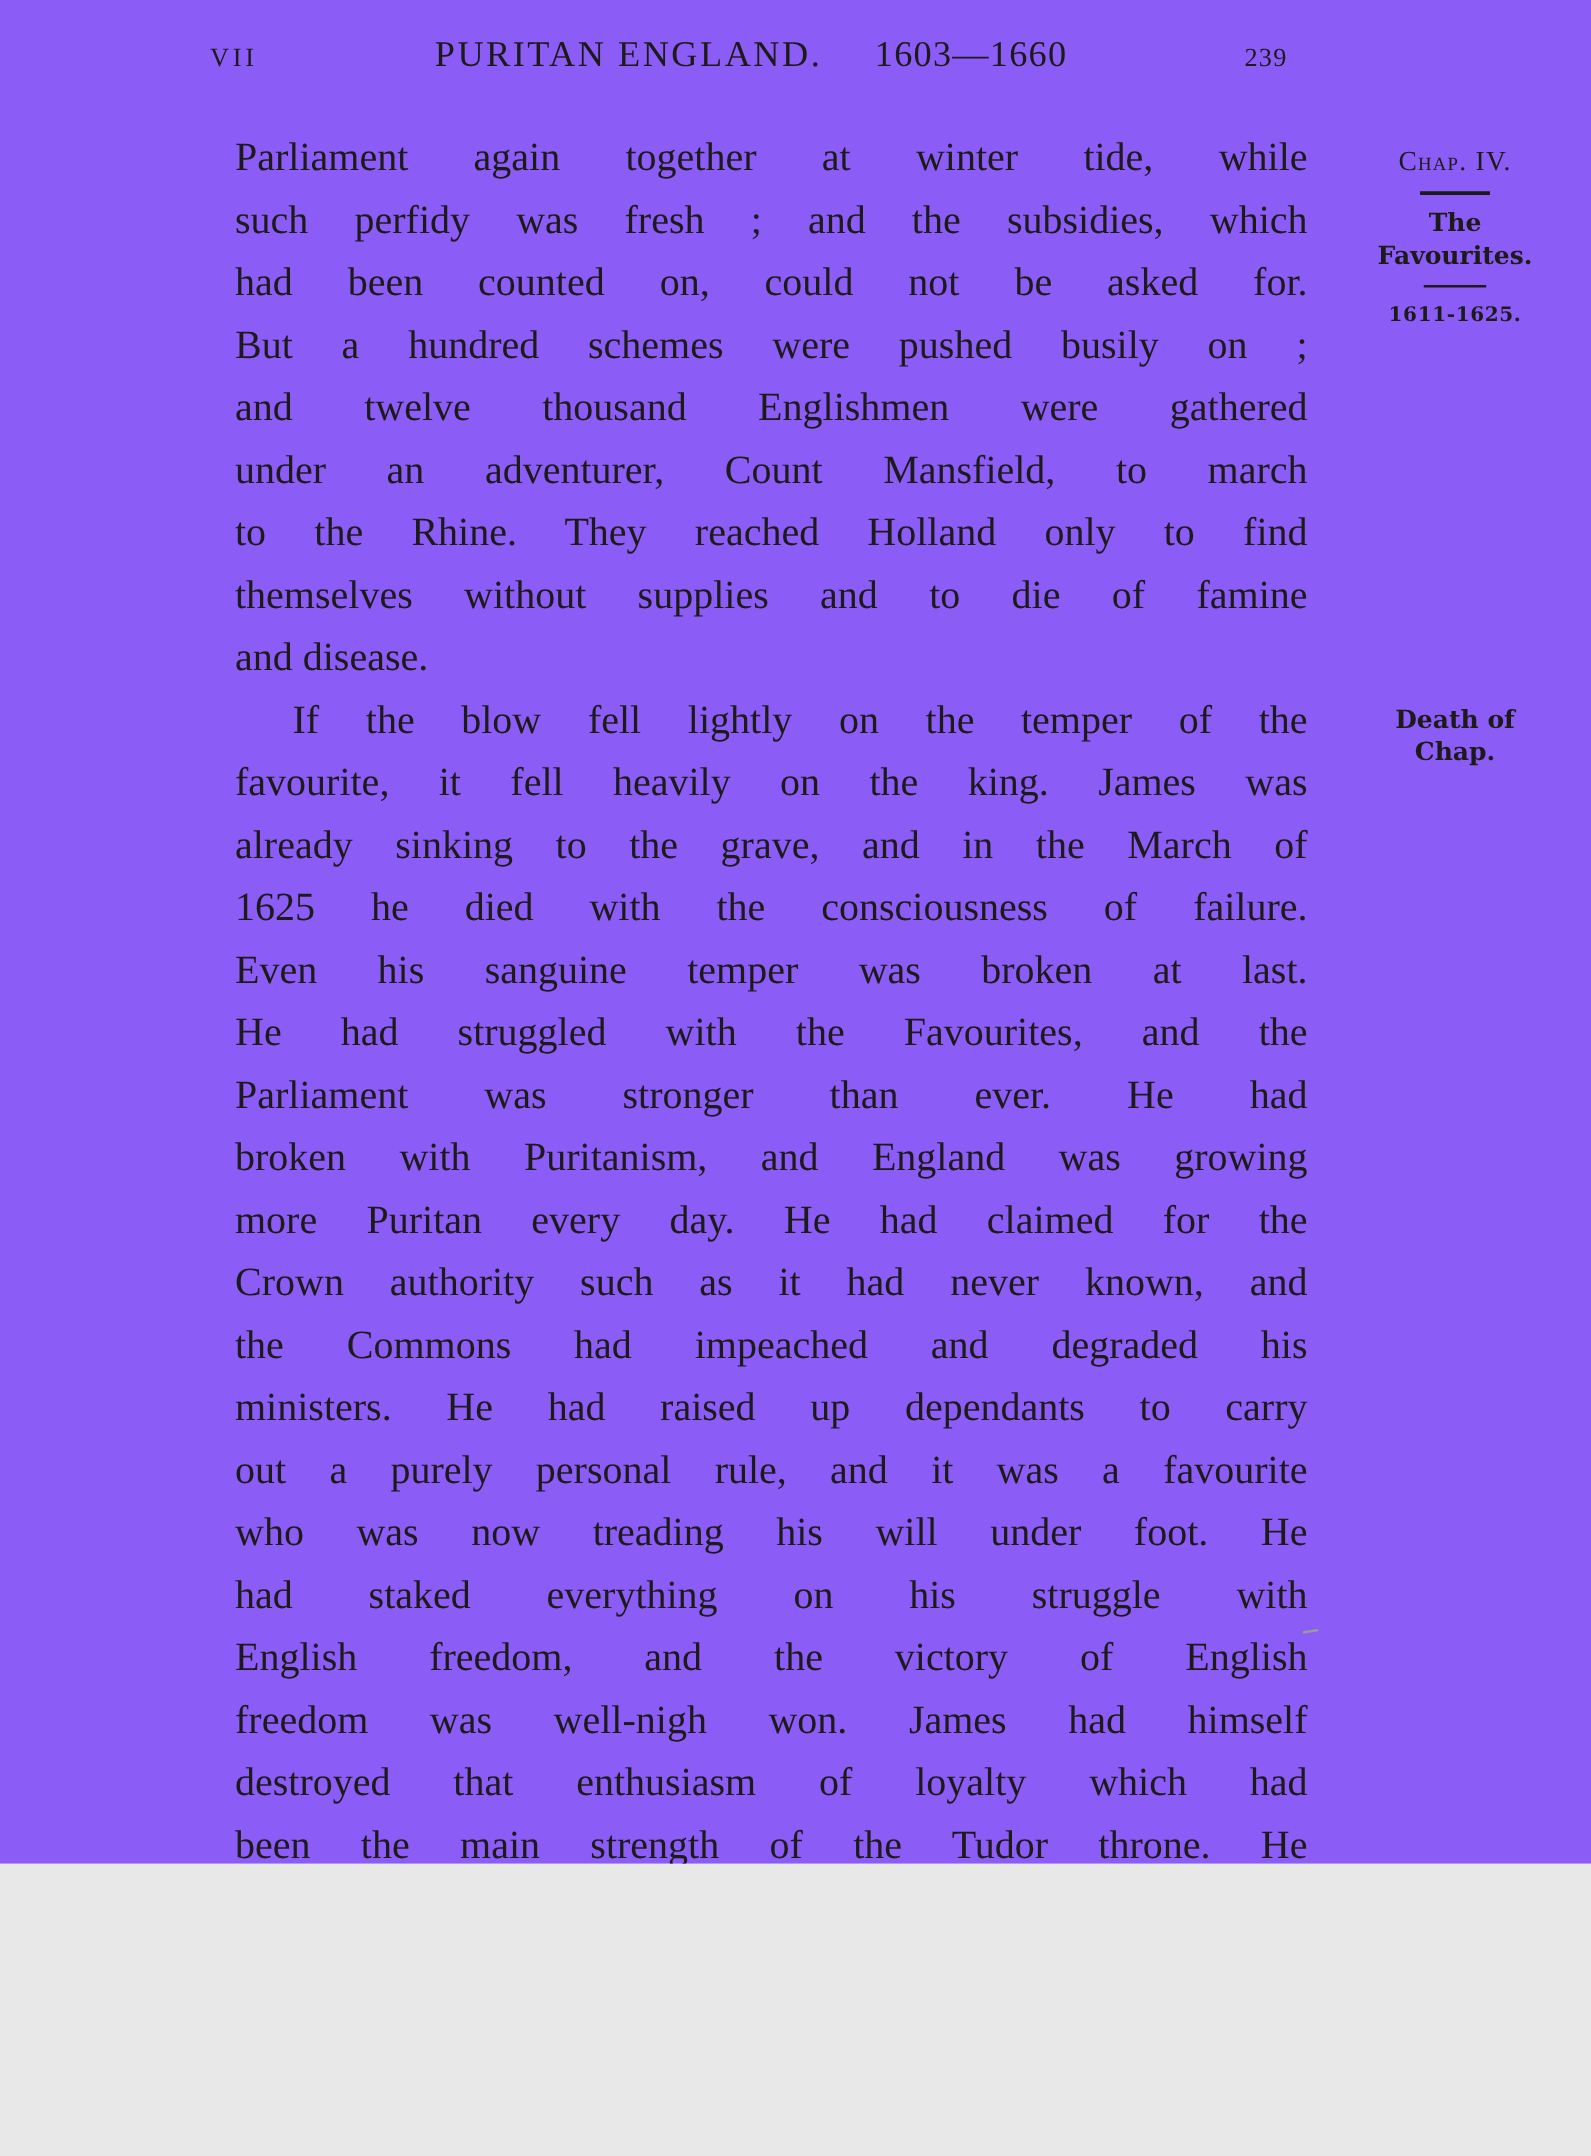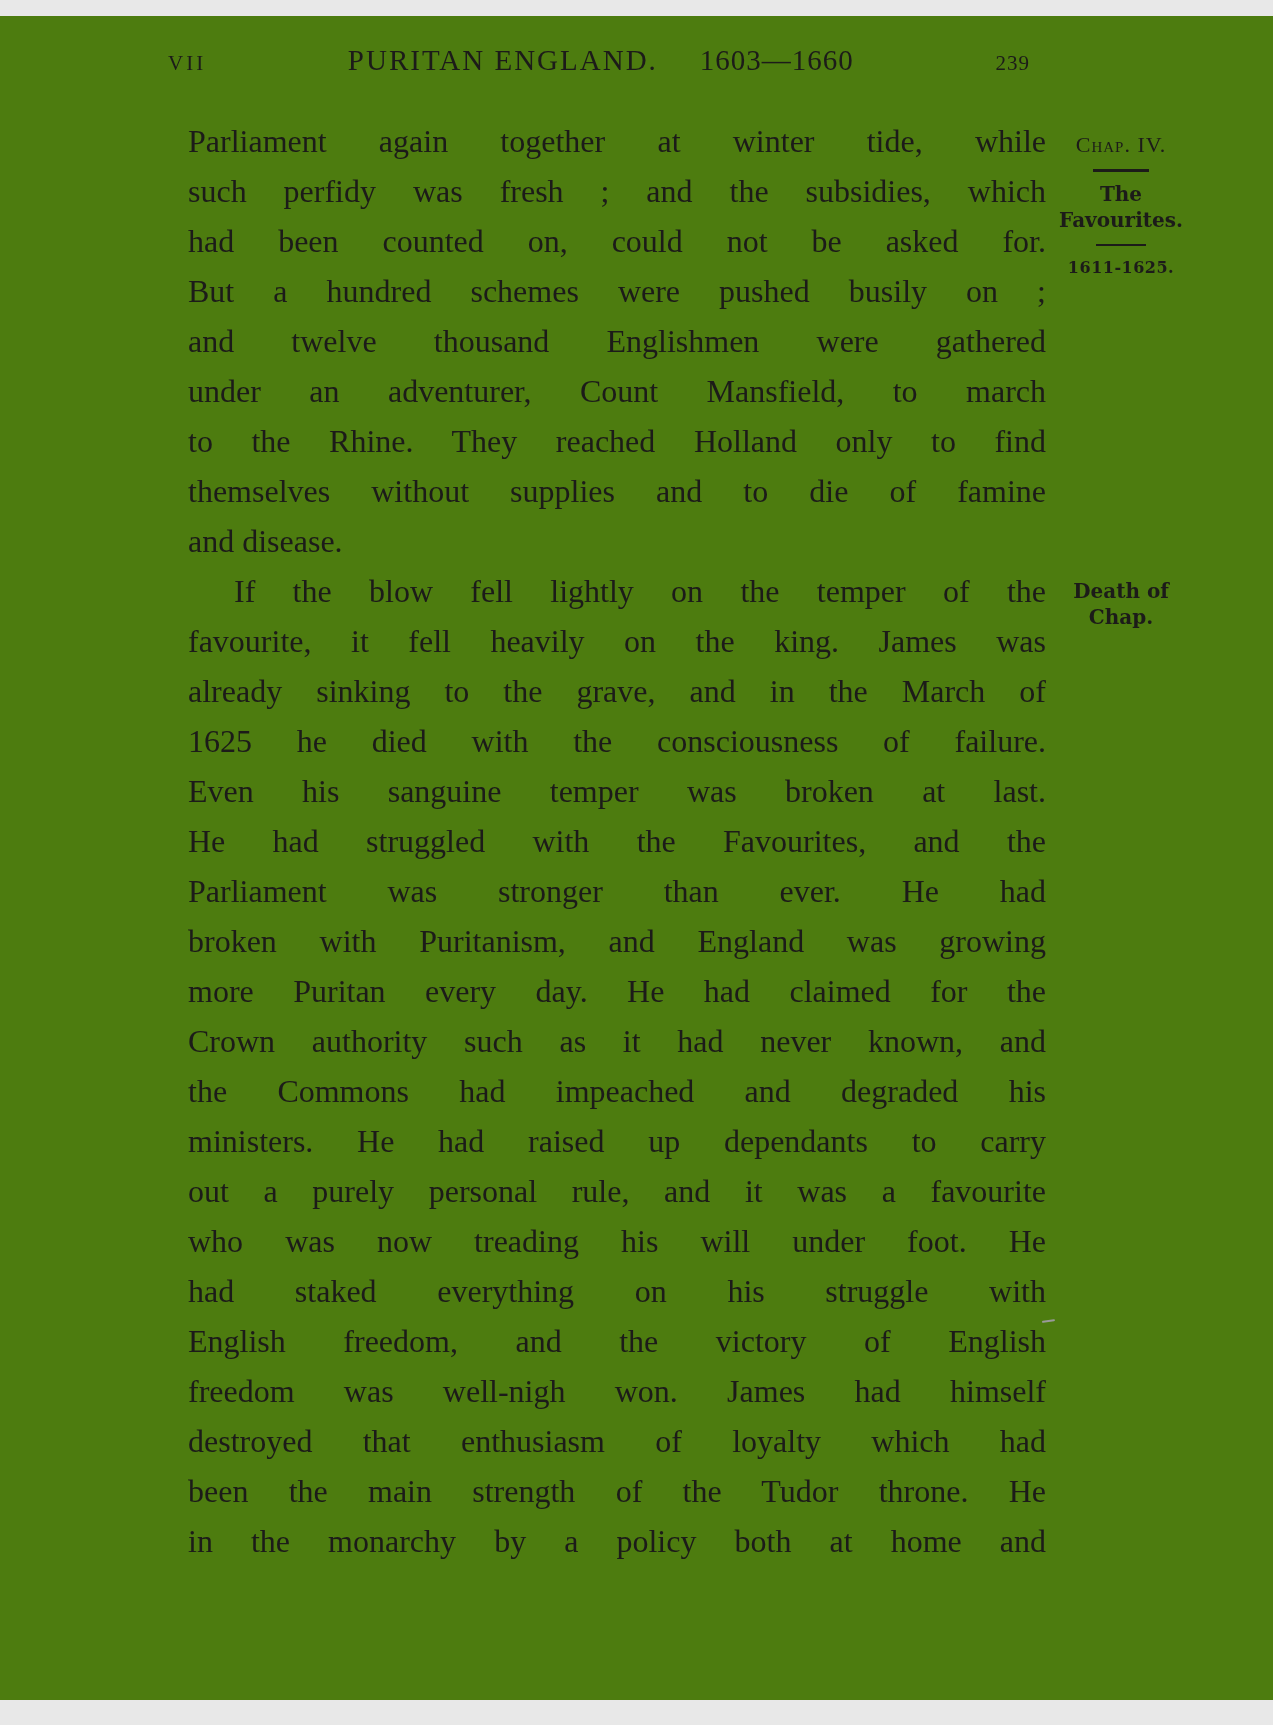--- a/index.html
+++ b/index.html
@@ -1,21 +1,21 @@
 <!DOCTYPE html>
 <html><head>
 <meta charset="utf-8">
 <style>
   html,body { margin:0; padding:0; background:#e8e8e8; }
   .page {
     position: relative;
     width: 1273px;
-    height: 1684px;
-    margin: 16px auto;
-    background: #4d7c0f;
+    height: 1491px;
+    margin: 0 auto;
+    background: #8b5cf6;
     color: #1c1b19;
     font-family: "Liberation Serif", serif;
     overflow: hidden;
   }
 
   
   .running-header {
     position: absolute;
     left: 168px;
     top: 28px;
@@ -61,21 +61,21 @@
     text-align: justify;
     text-align-last: justify;
     white-space: normal;
   }
   .line.indent { text-indent: 46px; }
   .line.flush { text-align-last: left; }
 
   
   .margin-notes, .margin-note-2 {
     position: absolute;
-    left: 1039px;
+    left: 1082px;
     width: 164px;
     text-align: center;
   }
   .margin-notes { top: 116px; }
   .margin-note-2 { top: 562px; }
   .chapter-note {
     font-size: 22px;
     font-variant: small-caps;
     letter-spacing: 1px;
     line-height: 26px;

